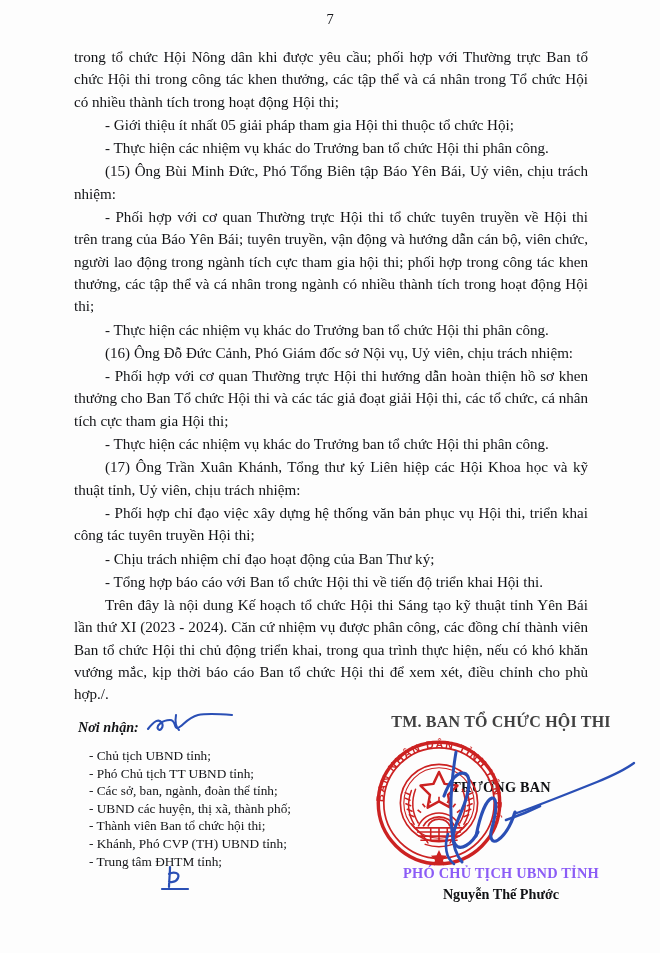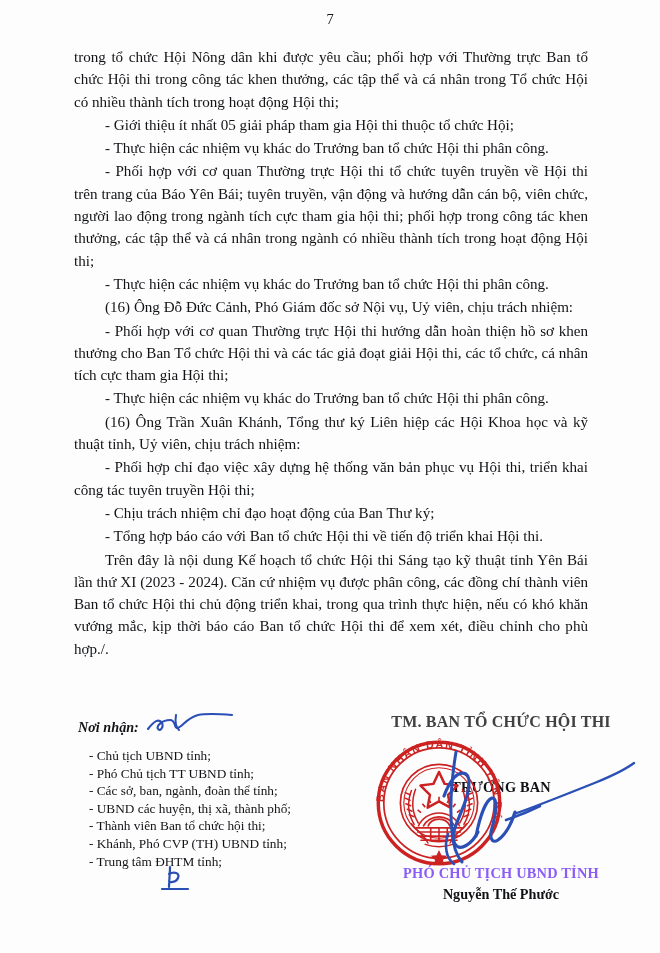--- a/index.html
+++ b/index.html
@@ -162,26 +162,27 @@
 <body>
 
 <div class="page">
 
   <div class="page-number">7</div>
 
   <div class="body-area">
     <p class="para">trong tổ chức Hội Nông dân khi được yêu cầu; phối hợp với Thường trực Ban tổ chức Hội thi trong công tác khen thưởng, các tập thể và cá nhân trong Tổ chức Hội có nhiều thành tích trong hoạt động Hội thi;</p>
     <p class="para dash gap">- Giới thiệu ít nhất 05 giải pháp tham gia Hội thi thuộc tổ chức Hội;</p>
     <p class="para dash gap">- Thực hiện các nhiệm vụ khác do Trưởng ban tổ chức Hội thi phân công.</p>
+    <p class="para indent gap">(15) Ông Bùi Minh Đức, Phó Tổng Biên tập Báo Yên Bái, Uỷ viên, chịu trách nhiệm:</p>
     <p class="para dash gap">- Phối hợp với cơ quan Thường trực Hội thi tổ chức tuyên truyền về Hội thi trên trang của Báo Yên Bái; tuyên truyền, vận động và hướng dẫn cán bộ, viên chức, người lao động trong ngành tích cực tham gia hội thi; phối hợp trong công tác khen thưởng, các tập thể và cá nhân trong ngành có nhiều thành tích trong hoạt động Hội thi;</p>
     <p class="para dash gap">- Thực hiện các nhiệm vụ khác do Trưởng ban tổ chức Hội thi phân công.</p>
     <p class="para indent gap">(16) Ông Đỗ Đức Cảnh, Phó Giám đốc sở Nội vụ, Uỷ viên, chịu trách nhiệm:</p>
     <p class="para dash gap">- Phối hợp với cơ quan Thường trực Hội thi hướng dẫn hoàn thiện hồ sơ khen thưởng cho Ban Tổ chức Hội thi và các tác giả đoạt giải Hội thi, các tổ chức, cá nhân tích cực tham gia Hội thi;</p>
     <p class="para dash gap">- Thực hiện các nhiệm vụ khác do Trưởng ban tổ chức Hội thi phân công.</p>
-    <p class="para indent gap">(16) Ông Trần Xuân Khánh, Tổng thư ký Liên hiệp các Hội Khoa học và kỹ thuật tỉnh, Uỷ viên, chịu trách nhiệm:</p>
+    <p class="para indent gap">(17) Ông Trần Xuân Khánh, Tổng thư ký Liên hiệp các Hội Khoa học và kỹ thuật tỉnh, Uỷ viên, chịu trách nhiệm:</p>
     <p class="para dash gap">- Phối hợp chỉ đạo việc xây dựng hệ thống văn bản phục vụ Hội thi, triển khai công tác tuyên truyền Hội thi;</p>
     <p class="para dash gap">- Chịu trách nhiệm chỉ đạo hoạt động của Ban Thư ký;</p>
     <p class="para dash gap">- Tổng hợp báo cáo với  Ban tổ chức Hội thi về tiến độ triển khai Hội thi.</p>
     <p class="para indent gap">Trên đây là nội dung Kế hoạch tổ chức Hội thi Sáng tạo kỹ thuật tỉnh Yên Bái lần thứ XI (2023 - 2024). Căn cứ nhiệm vụ được phân công, các đồng chí thành viên Ban tổ chức Hội thi chủ động triển khai, trong qua trình thực hiện, nếu có khó khăn vướng mắc, kịp thời báo cáo Ban tổ chức Hội thi để xem xét, điều chỉnh cho phù hợp./.</p>
   </div>
 
   <div class="footer">
 
     <div class="recipients">
       <div class="recipients-title">Nơi nhận:</div>

